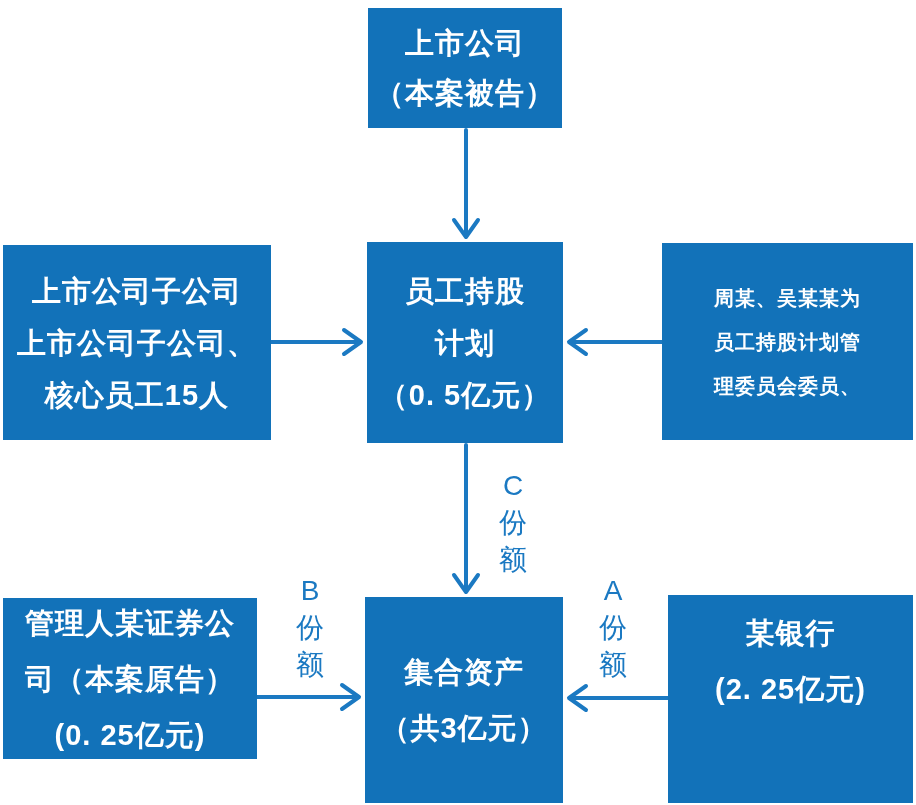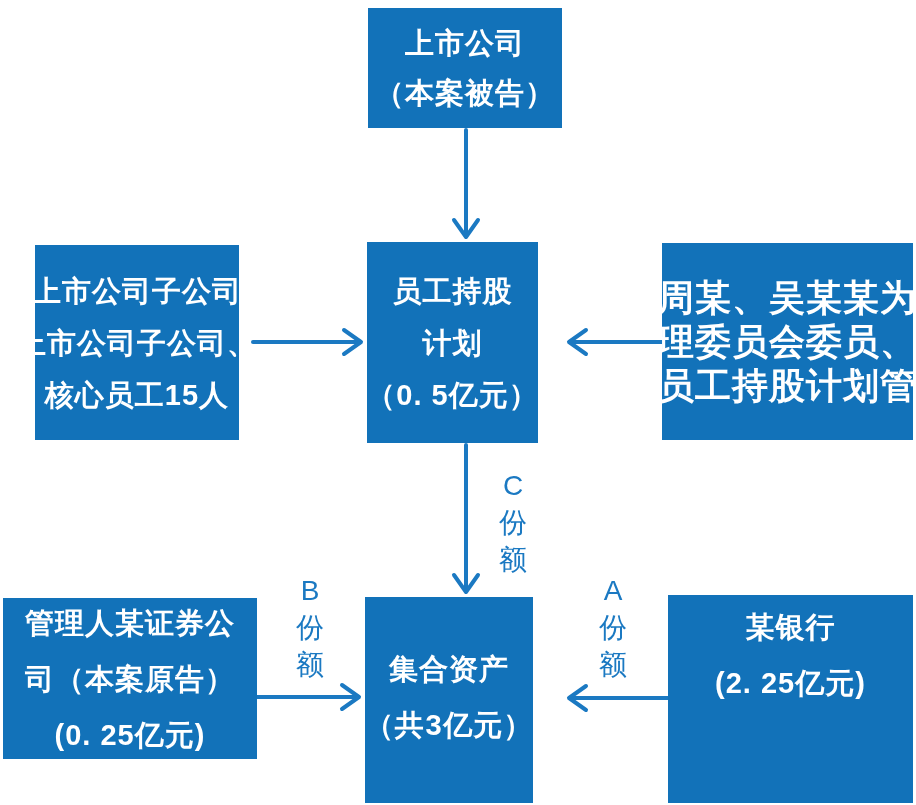--- a/index.html
+++ b/index.html
@@ -34,27 +34,27 @@
     align-items: center;
     justify-content: center;
     text-align: center;
     font-size: 29px;
     letter-spacing: 1px;
     box-sizing: border-box;
   }
   .node .line { white-space: nowrap; }
 
   .n-top       { left: 368px; top: 8px;   width: 194px; height: 120px; line-height: 50px; }
-  .n-midleft   { left: 3px;   top: 245px; width: 204px; height: 195px; line-height: 52px; margin-left: 32px; }
-  .n-midcenter { left: 367px; top: 242px; width: 171px; height: 201px; line-height: 52px; }
-  .n-midright  { left: 662px; top: 243px; width: 251px; height: 197px; line-height: 44px; font-size: 36px; }
+  .n-midleft   { left: 3px;   top: 245px; width: 268px; height: 195px; line-height: 52px; }
+  .n-midcenter { left: 367px; top: 242px; width: 196px; height: 201px; line-height: 52px; }
+  .n-midright  { left: 662px; top: 243px; width: 251px; height: 197px; line-height: 44px; font-size: 20px; }
   .n-botleft   { left: 3px;   top: 598px; width: 254px; height: 161px; line-height: 56px; }
-  .n-botcenter { left: 365px; top: 597px; width: 168px; height: 206px; line-height: 56px; font-family: Liberation Mono, monospace; }
+  .n-botcenter { left: 365px; top: 597px; width: 198px; height: 206px; line-height: 56px; }
   .n-botright  { left: 668px; top: 595px; width: 245px; height: 208px; line-height: 56px;
-                 justify-content: flex-start; padding-top: 4px; }
+                 justify-content: flex-start; padding-top: 10px; }
 
   .edge-label {
     position: absolute;
     z-index: 2;
     color: #1b79c2;
     font-size: 28px;
     line-height: 37px;
     text-align: center;
     width: 70px;
     font-weight: normal;
@@ -107,22 +107,22 @@
   </div>
 
   <div class="node n-midcenter">
     <div class="line">员工持股</div>
     <div class="line">计划</div>
     <div class="line">（0. 5亿元）</div>
   </div>
 
   <div class="node n-midright">
     <div class="line">周某、吴某某为</div>
+    <div class="line">员工持股计划管</div>
     <div class="line">理委员会委员、</div>
-    <div class="line">员工持股计划管</div>
   </div>
 
   <div class="node n-botleft">
     <div class="line">管理人某证券公</div>
     <div class="line">司（本案原告）</div>
     <div class="line">(0. 25亿元)</div>
   </div>
 
   <div class="node n-botcenter">
     <div class="line">集合资产</div>

